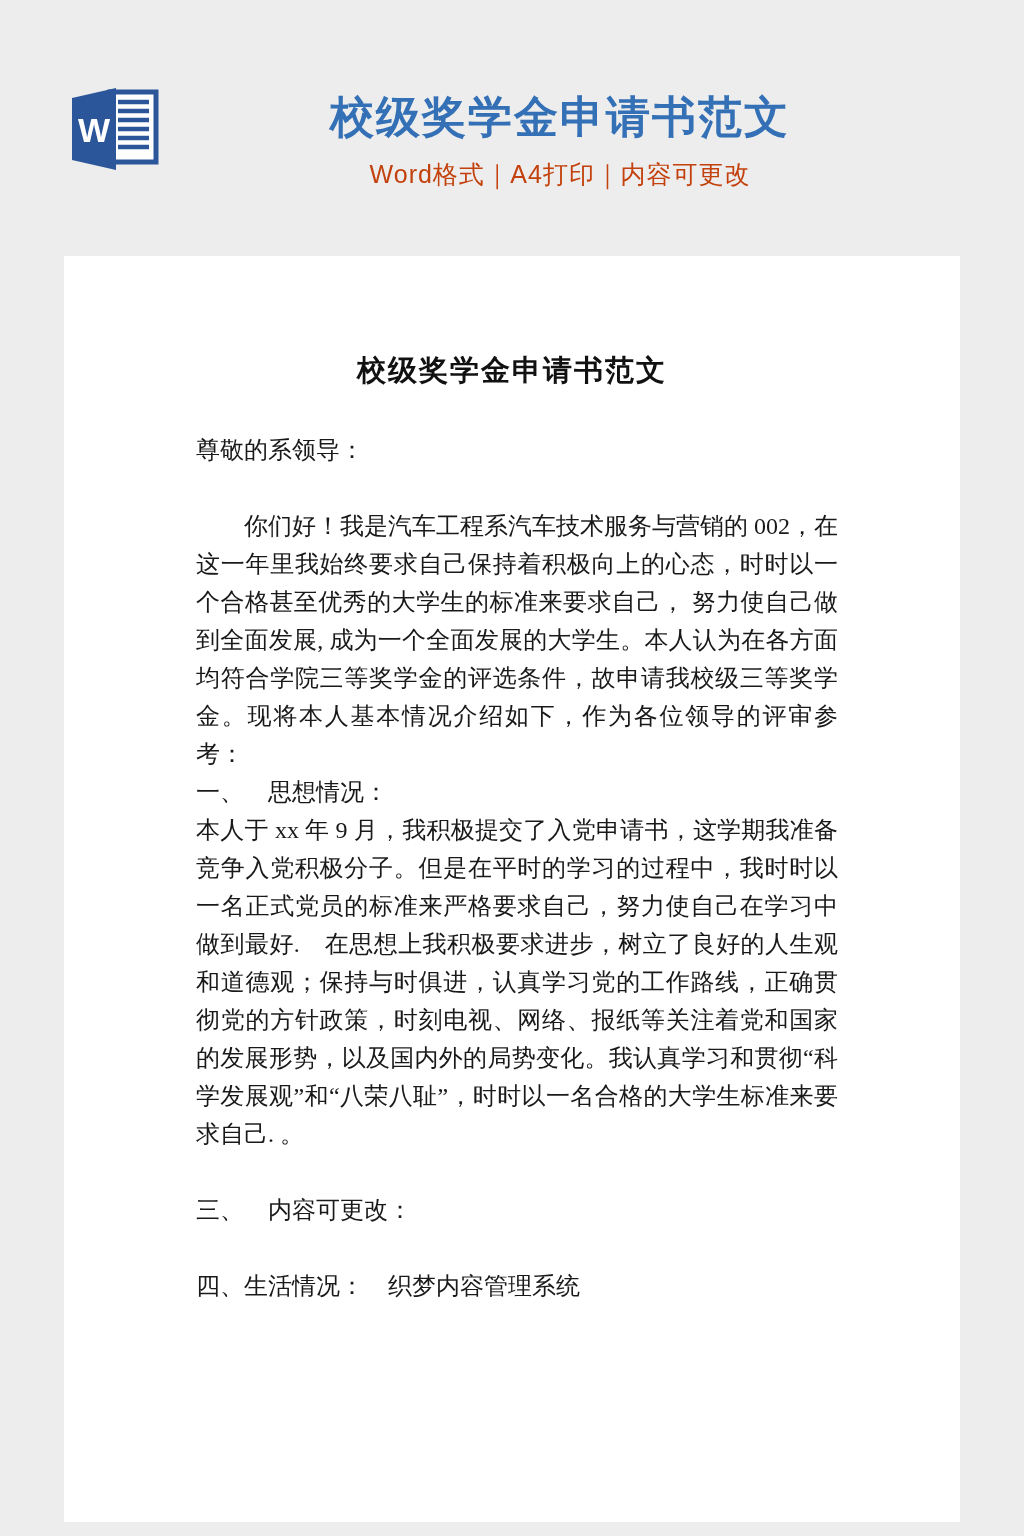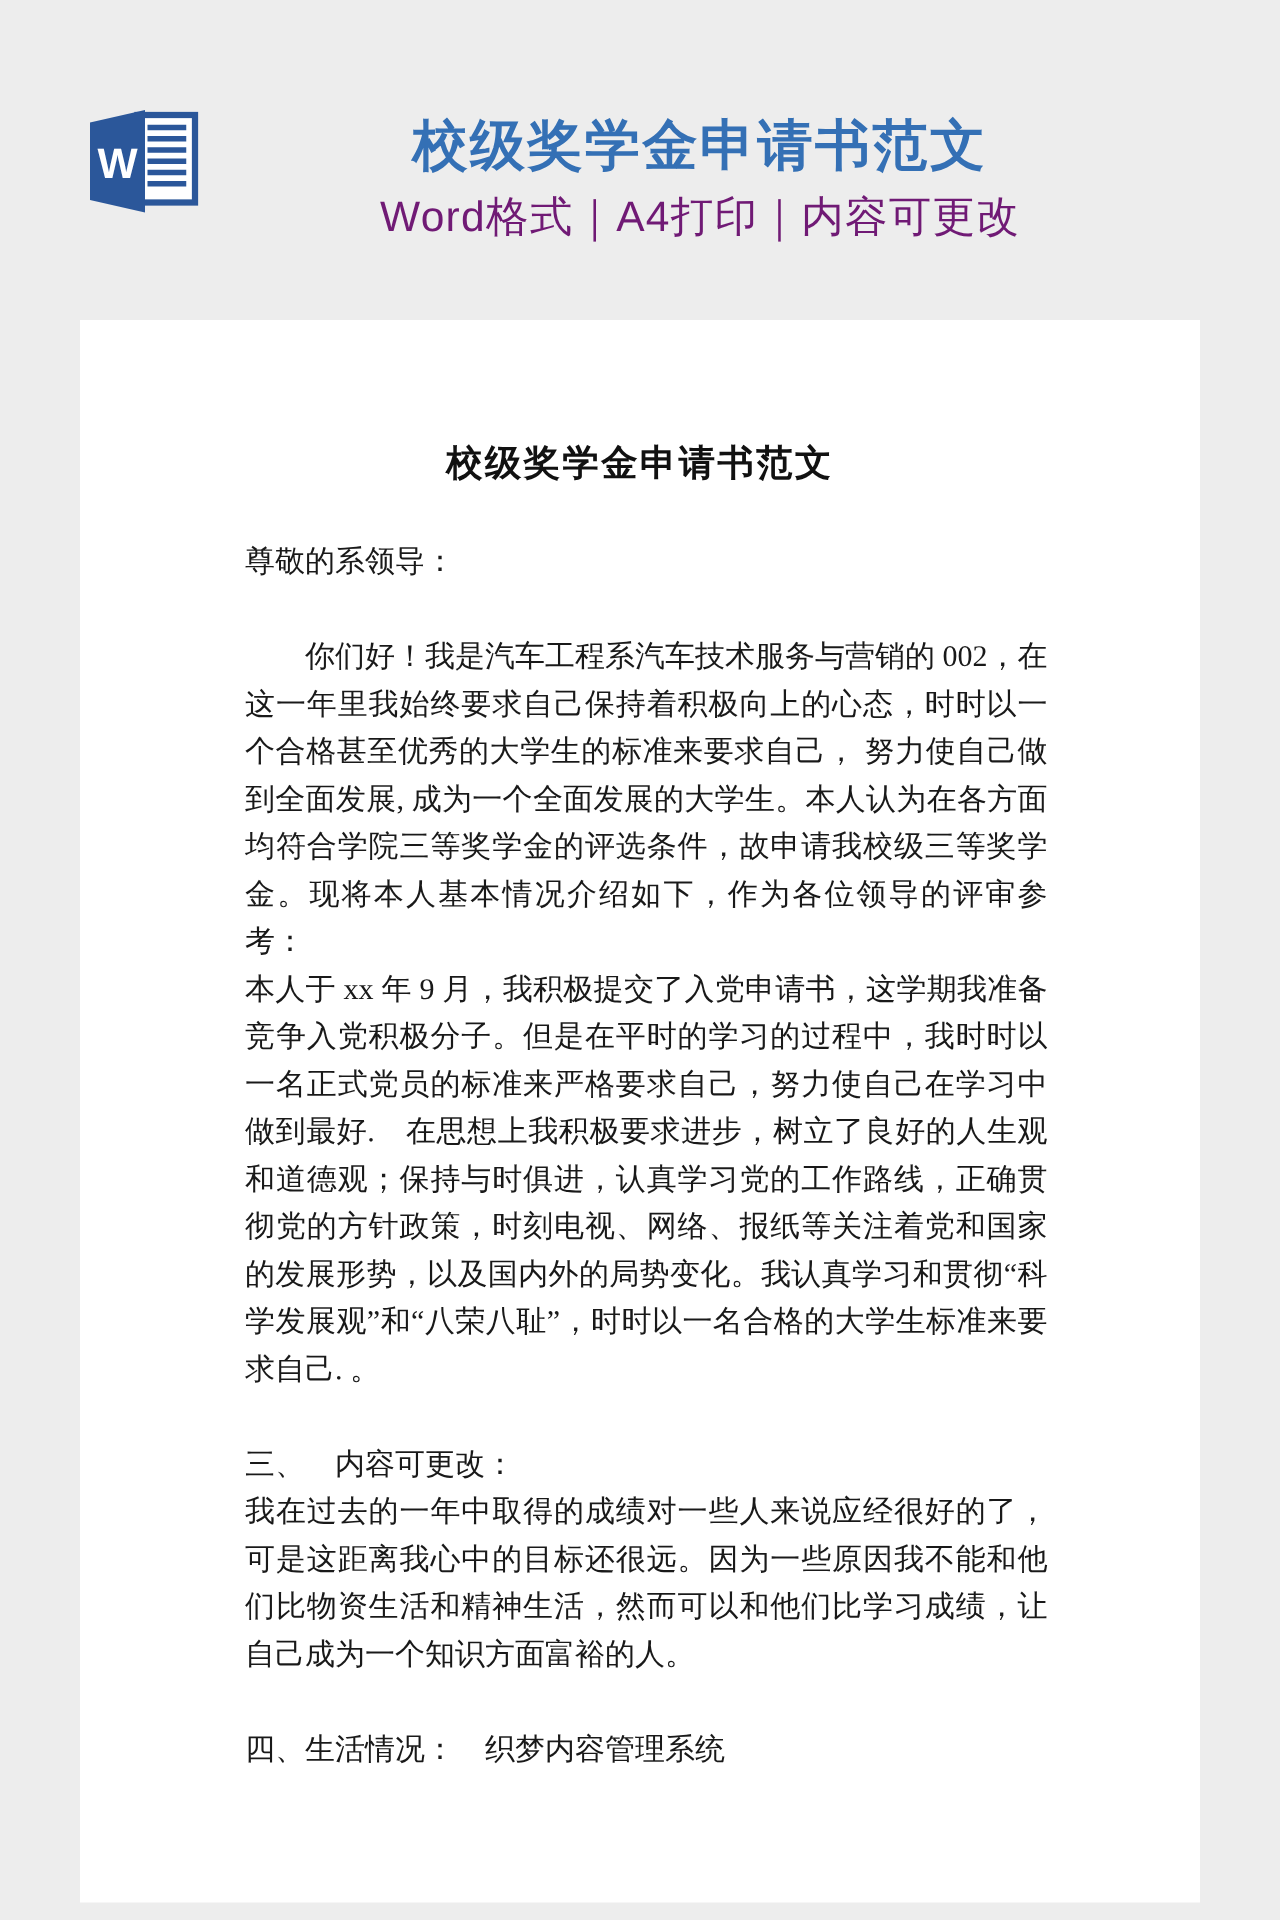--- a/index.html
+++ b/index.html
@@ -42,22 +42,22 @@
   .header-title {
     font-size: 44px;
     font-weight: 700;
     color: #3470b5;
     letter-spacing: 2px;
     line-height: 50px;
     font-family: "Liberation Sans", sans-serif;
   }
   .header-subtitle {
     margin-top: 16px;
-    font-size: 34px;
-    color: #701a75;
+    font-size: 25px;
+    color: #c2410c;
     letter-spacing: 1px;
     line-height: 32px;
   }
   
   .page {
     position: absolute;
     left: 64px;
     top: 256px;
     width: 896px;
     height: 1266px;
@@ -132,21 +132,21 @@
       <div class="header-title">校级奖学金申请书范文</div>
       <div class="header-subtitle">Word格式｜A4打印｜内容可更改</div>
     </div>
   </div>
 
   <div class="page">
     <h1 class="doc-title">校级奖学金申请书范文</h1>
     <div class="doc-body">
       <p>尊敬的系领导：</p>
       <p class="gap indent">你们好！我是汽车工程系汽车技术服务与营销的 002，在这一年里我始终要求自己保持着积极向上的心态，时时以一个合格甚至优秀的大学生的标准来要求自己， 努力使自己做到全面发展, 成为一个全面发展的大学生。本人认为在各方面均符合学院三等奖学金的评选条件，故申请我校级三等奖学金。现将本人基本情况介绍如下，作为各位领导的评审参考：</p>
+      <p>一、　思想情况：</p>
       <p>本人于 xx 年 9 月，我积极提交了入党申请书，这学期我准备竞争入党积极分子。但是在平时的学习的过程中，我时时以一名正式党员的标准来严格要求自己，努力使自己在学习中做到最好.　在思想上我积极要求进步，树立了良好的人生观和道德观；保持与时俱进，认真学习党的工作路线，正确贯彻党的方针政策，时刻电视、网络、报纸等关注着党和国家的发展形势，以及国内外的局势变化。我认真学习和贯彻“科学发展观”和“八荣八耻”，时时以一名合格的大学生标准来要求自己. 。</p>
       <p class="gap">三、　内容可更改：</p>
-      <p>我在过去的一年中取得的成绩对一些人来说应经很好的了，可是这距离我心中的目标还很远。因为一些原因我不能和他们比物资生活和精神生活，然而可以和他们比学习成绩，让自己成为一个知识方面富裕的人。</p>
       <p class="gap">四、生活情况：　织梦内容管理系统</p>
     </div>
   </div>
 
 
 </div>
 
 </body></html>

